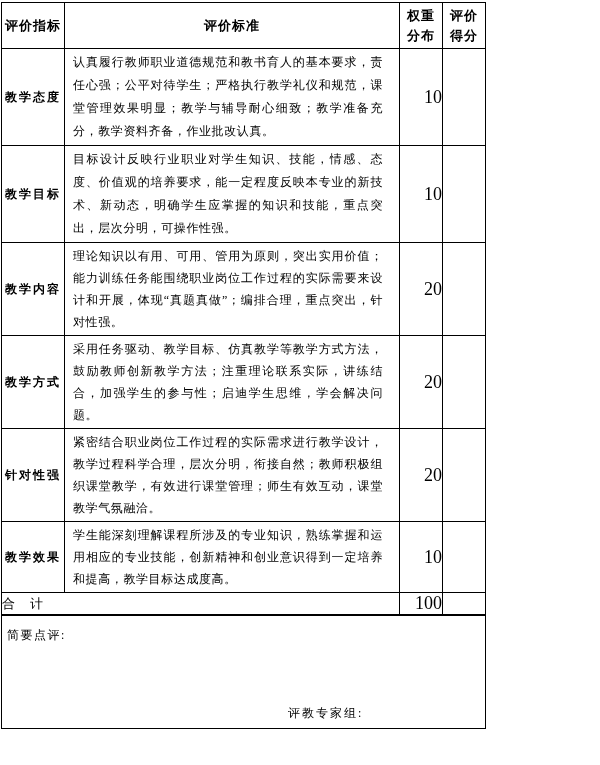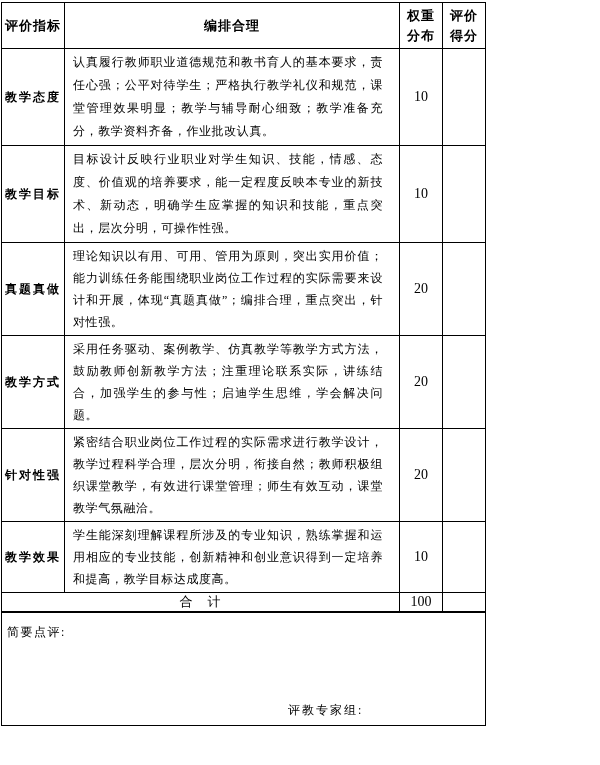--- a/index.html
+++ b/index.html
@@ -69,30 +69,30 @@
   td.crit {
     font-size: 12px;
     letter-spacing: 0.6px;
     line-height: 22px;
     text-align: justify;
     vertical-align: middle;
     padding: 2px 16px 2px 8px;
   }
   tr.r0 td.crit, tr.r1 td.crit { line-height: 23px; }
   td.num {
-    font-size: 14px;
-    text-align: center;
+    font-size: 18px;
+    text-align: right;
     vertical-align: middle;
   }
   tr.total-row td {
     border-bottom: 2px solid #000;
   }
   td.total-label {
     font-size: 13px;
-    text-align: center;
+    text-align: left;
     vertical-align: middle;
     letter-spacing: 1px;
   }
   td.comment-cell {
     position: relative;
     vertical-align: top;
     font-size: 12px;
   }
   .comment-label {
     position: absolute;
@@ -115,21 +115,21 @@
     <colgroup>
       <col class="c1">
         <col class="c2">
         <col class="c3">
         <col class="c4">
     </colgroup>
 
     <tbody>
         <tr class="hdr">
       <td class="th">评价指标</td>
-      <td class="th">编排合理</td>
+      <td class="th">评价标准</td>
       <td class="th pre">权重
 分布</td>
       <td class="th pre">评价
 得分</td>
     </tr>
 
     <tr class="r0">
       <td class="ind pre">教学态度</td>
       <td class="crit">认真履行教师职业道德规范和教书育人的基本要求，责任心强；公平对待学生；严格执行教学礼仪和规范，课堂管理效果明显；教学与辅导耐心细致；教学准备充分，教学资料齐备，作业批改认真。</td>
       <td class="num">10</td>
@@ -137,29 +137,29 @@
     </tr>
 
     <tr class="r1">
       <td class="ind pre">教学目标</td>
       <td class="crit">目标设计反映行业职业对学生知识、技能，情感、态度、价值观的培养要求，能一定程度反映本专业的新技术、新动态，明确学生应掌握的知识和技能，重点突出，层次分明，可操作性强。</td>
       <td class="num">10</td>
       <td class="num"></td>
     </tr>
 
     <tr class="r2">
-      <td class="ind pre">真题真做</td>
+      <td class="ind pre">教学内容</td>
       <td class="crit">理论知识以有用、可用、管用为原则，突出实用价值；能力训练任务能围绕职业岗位工作过程的实际需要来设计和开展，体现“真题真做”；编排合理，重点突出，针对性强。</td>
       <td class="num">20</td>
       <td class="num"></td>
     </tr>
 
     <tr class="r3">
       <td class="ind pre">教学方式</td>
-      <td class="crit">采用任务驱动、案例教学、仿真教学等教学方式方法，鼓励教师创新教学方法；注重理论联系实际，讲练结合，加强学生的参与性；启迪学生思维，学会解决问题。</td>
+      <td class="crit">采用任务驱动、教学目标、仿真教学等教学方式方法，鼓励教师创新教学方法；注重理论联系实际，讲练结合，加强学生的参与性；启迪学生思维，学会解决问题。</td>
       <td class="num">20</td>
       <td class="num"></td>
     </tr>
 
     <tr class="r4">
       <td class="ind pre">针对性强</td>
       <td class="crit">紧密结合职业岗位工作过程的实际需求进行教学设计，教学过程科学合理，层次分明，衔接自然；教师积极组织课堂教学，有效进行课堂管理；师生有效互动，课堂教学气氛融洽。</td>
       <td class="num">20</td>
       <td class="num"></td>
     </tr>

